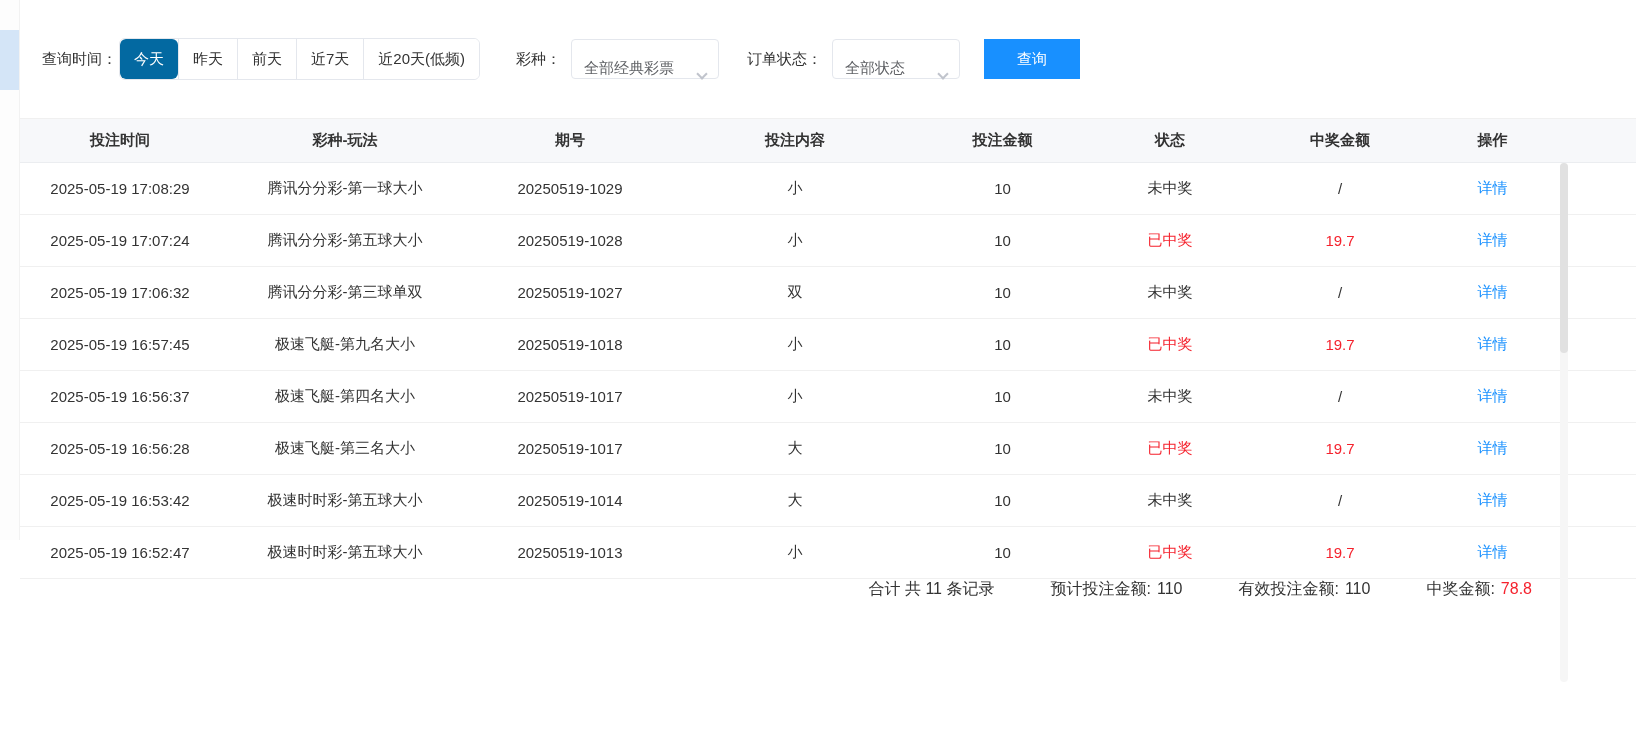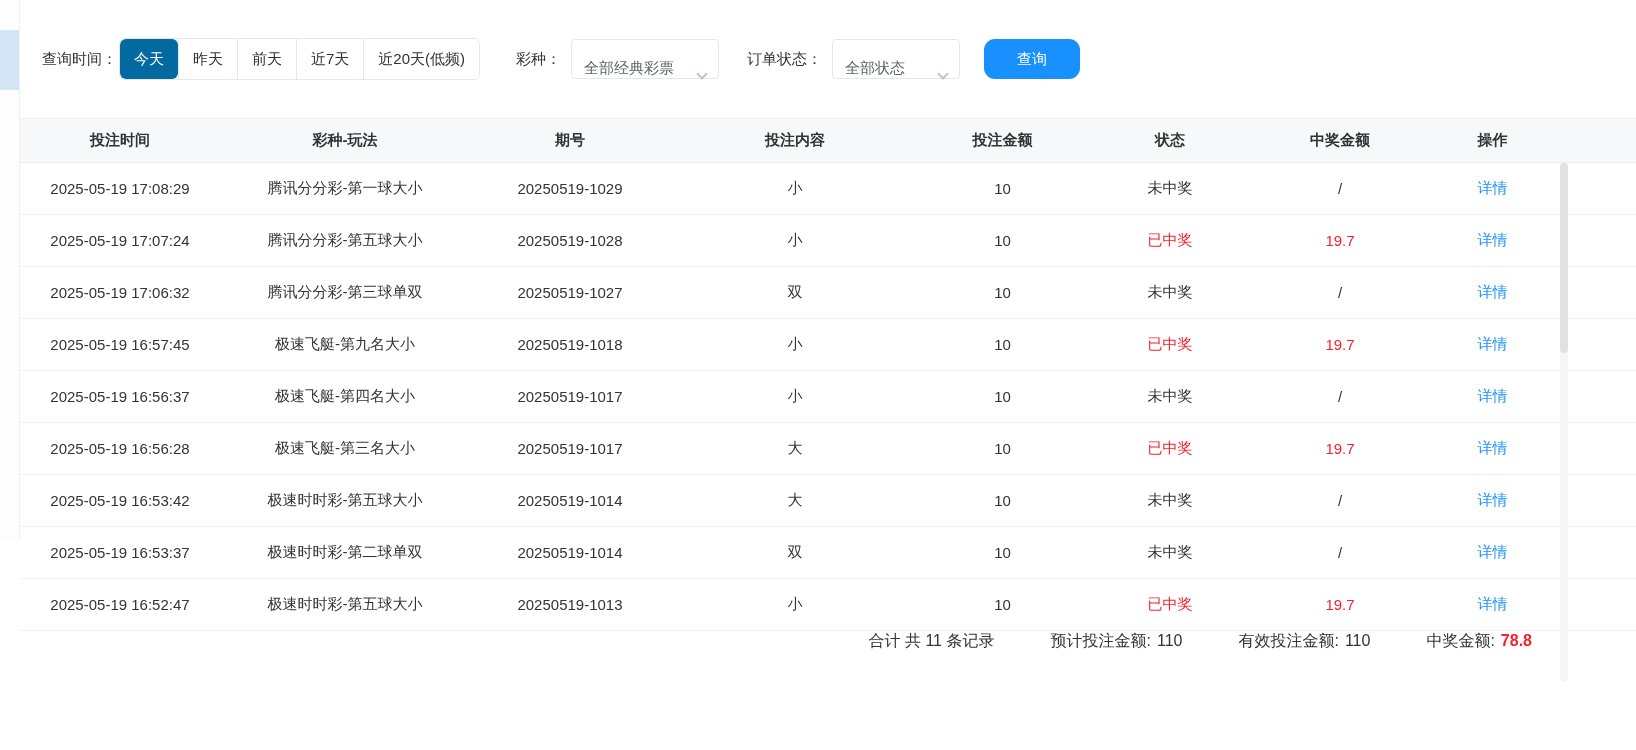--- a/index.html
+++ b/index.html
@@ -28,21 +28,21 @@
   .time-opt:first-child { border-left:none; }
   .time-opt.active { background:#0369a1; color:#fff; border-radius:6px; }
   .select { height:40px; margin-left:10px; border:1px solid #e4e7ed; border-radius:4px; background:#fff;
     display:flex; align-items:flex-end; justify-content:space-between; padding:0 12px;
     font-size:15px; color:#606266; cursor:pointer; }
   .select.lottery { width:148px; }
   .select.status  { width:128px; }
   .chev { width:8px; height:8px; border-right:2px solid #c0c4cc; border-bottom:2px solid #c0c4cc;
     transform:rotate(45deg); margin-left:10px; margin-top:-5px; flex:0 0 auto; }
   .query-btn { height:40px; width:96px; margin-left:24px; background:#1890ff; color:#fff;
-    border:none; border-radius:11px; font-size:15px; cursor:pointer; font-family:inherit; }
+    border:none; border-radius:0; font-size:15px; cursor:pointer; font-family:inherit; }
 
   
   table.records { width:1616px; border-collapse:collapse; table-layout:fixed; }
   thead th { height:44px; background:#f7f8fa; font-size:15px; font-weight:700; color:#333;
     text-align:center; border-top:1px solid #f0f0f0; border-bottom:1px solid #ebedf0; }
   tbody td { height:52px; font-size:15px; color:#333; text-align:center;
     border-bottom:1px solid #f0f0f0; white-space:nowrap; overflow:hidden; }
   tr.hl td { background:#f2f8fe; }
   .won { color:#f5222d; }
   .detail-link { color:#1890ff; font-size:15px; cursor:pointer; text-decoration:none; }
@@ -51,21 +51,21 @@
   .vscroll { position:absolute; top:163px; right:68px; width:8px; height:519px;
     background:#f6f6f6; border-radius:4px; }
   .vscroll-thumb { position:absolute; top:0; left:0; width:8px; height:190px;
     background:#e1e1e1; border-radius:4px; }
 
   
   .summary { height:46px; display:flex; align-items:flex-start; justify-content:flex-end;
     padding-right:104px; gap:56px; font-size:16px; color:#333; }
   .sum-item { white-space:nowrap; }
   .sum-val { margin-left:6px; }
-  .sum-val.red { color:#f5222d;font-weight:bold; }
+  .sum-val.red { color:#f5222d; }
 </style>
 </head>
 <body>
 
 <div class="app">
 
   <aside class="side-strip">
     <div class="side-active"></div>
     <div class="partial partial-1">彩</div>
     <div class="partial partial-2">彩</div>
@@ -195,31 +195,20 @@
             <td>极速时时彩-第五球大小</td>
             <td>20250519-1014</td>
             <td>大</td>
             <td>10</td>
             <td>未中奖</td>
             <td>/</td>
             <td><a class="detail-link">详情</a></td>
             <td></td>
           </tr>
           <tr>
-            <td>2025-05-19 16:53:37</td>
-            <td>极速时时彩-第二球单双</td>
-            <td>20250519-1014</td>
-            <td>双</td>
-            <td>10</td>
-            <td>未中奖</td>
-            <td>/</td>
-            <td><a class="detail-link">详情</a></td>
-            <td></td>
-          </tr>
-          <tr>
             <td>2025-05-19 16:52:47</td>
             <td>极速时时彩-第五球大小</td>
             <td>20250519-1013</td>
             <td>小</td>
             <td>10</td>
             <td class="won">已中奖</td>
             <td class="won">19.7</td>
             <td><a class="detail-link">详情</a></td>
             <td></td>
           </tr>

